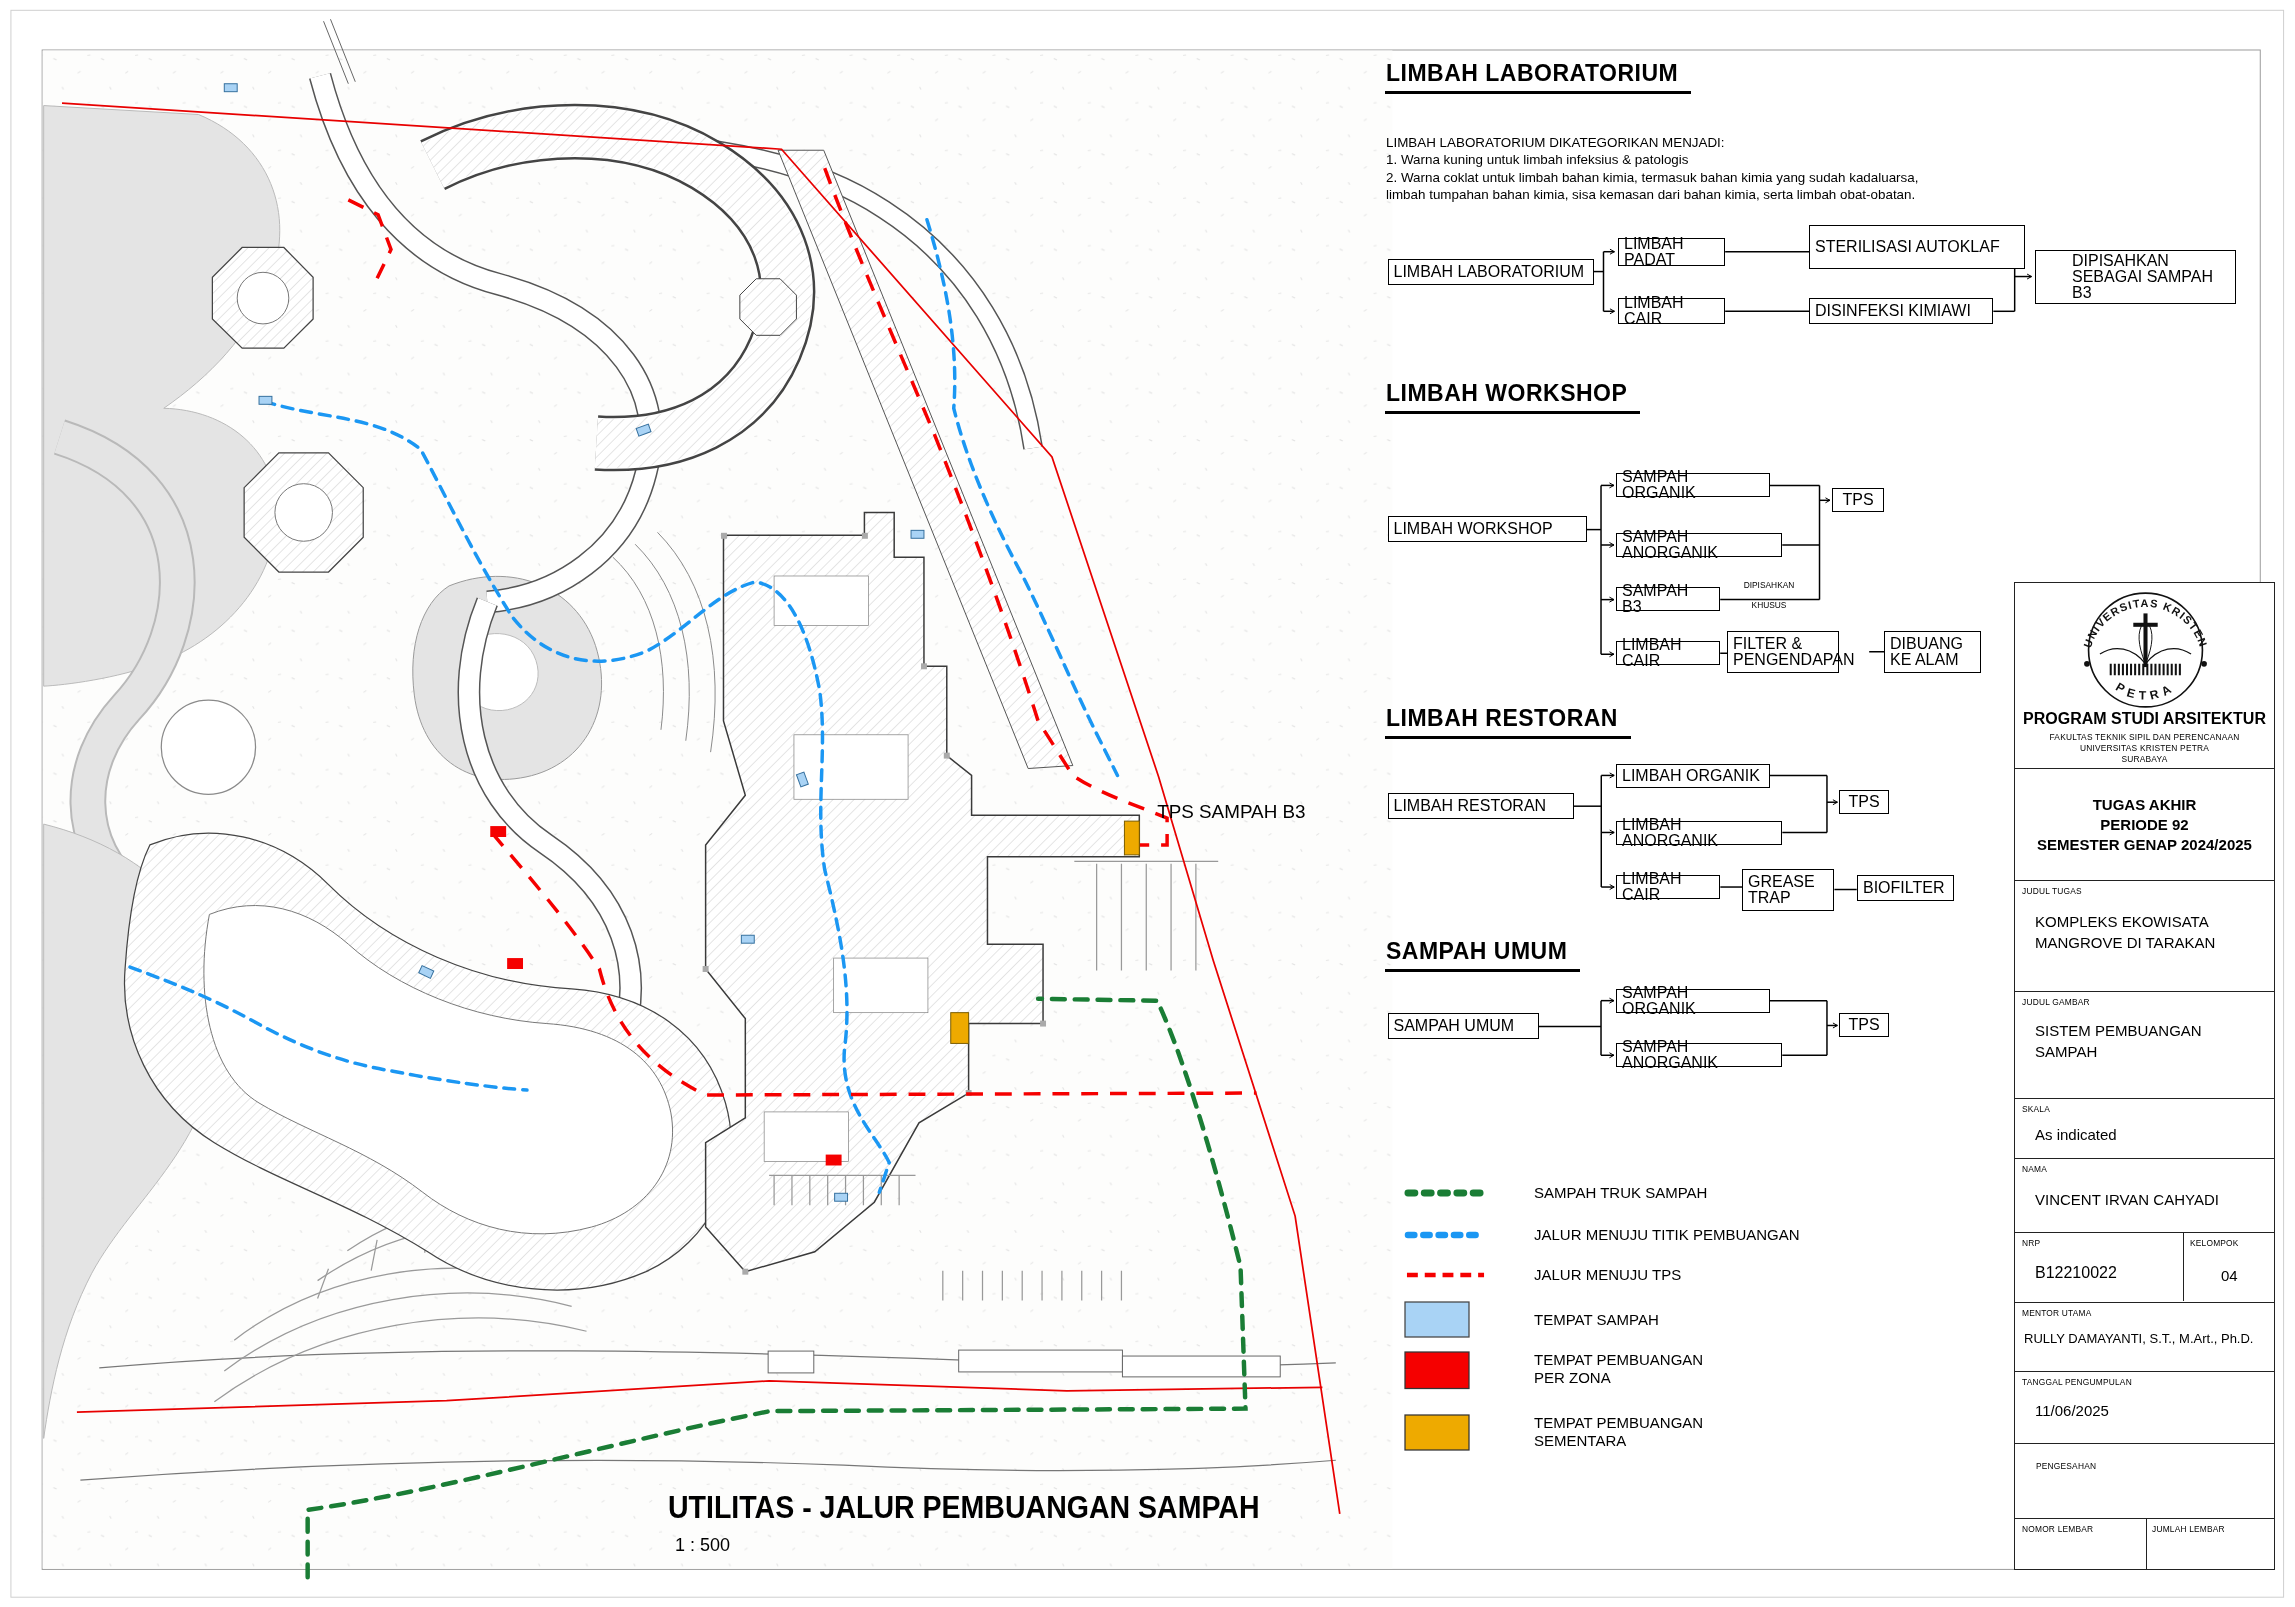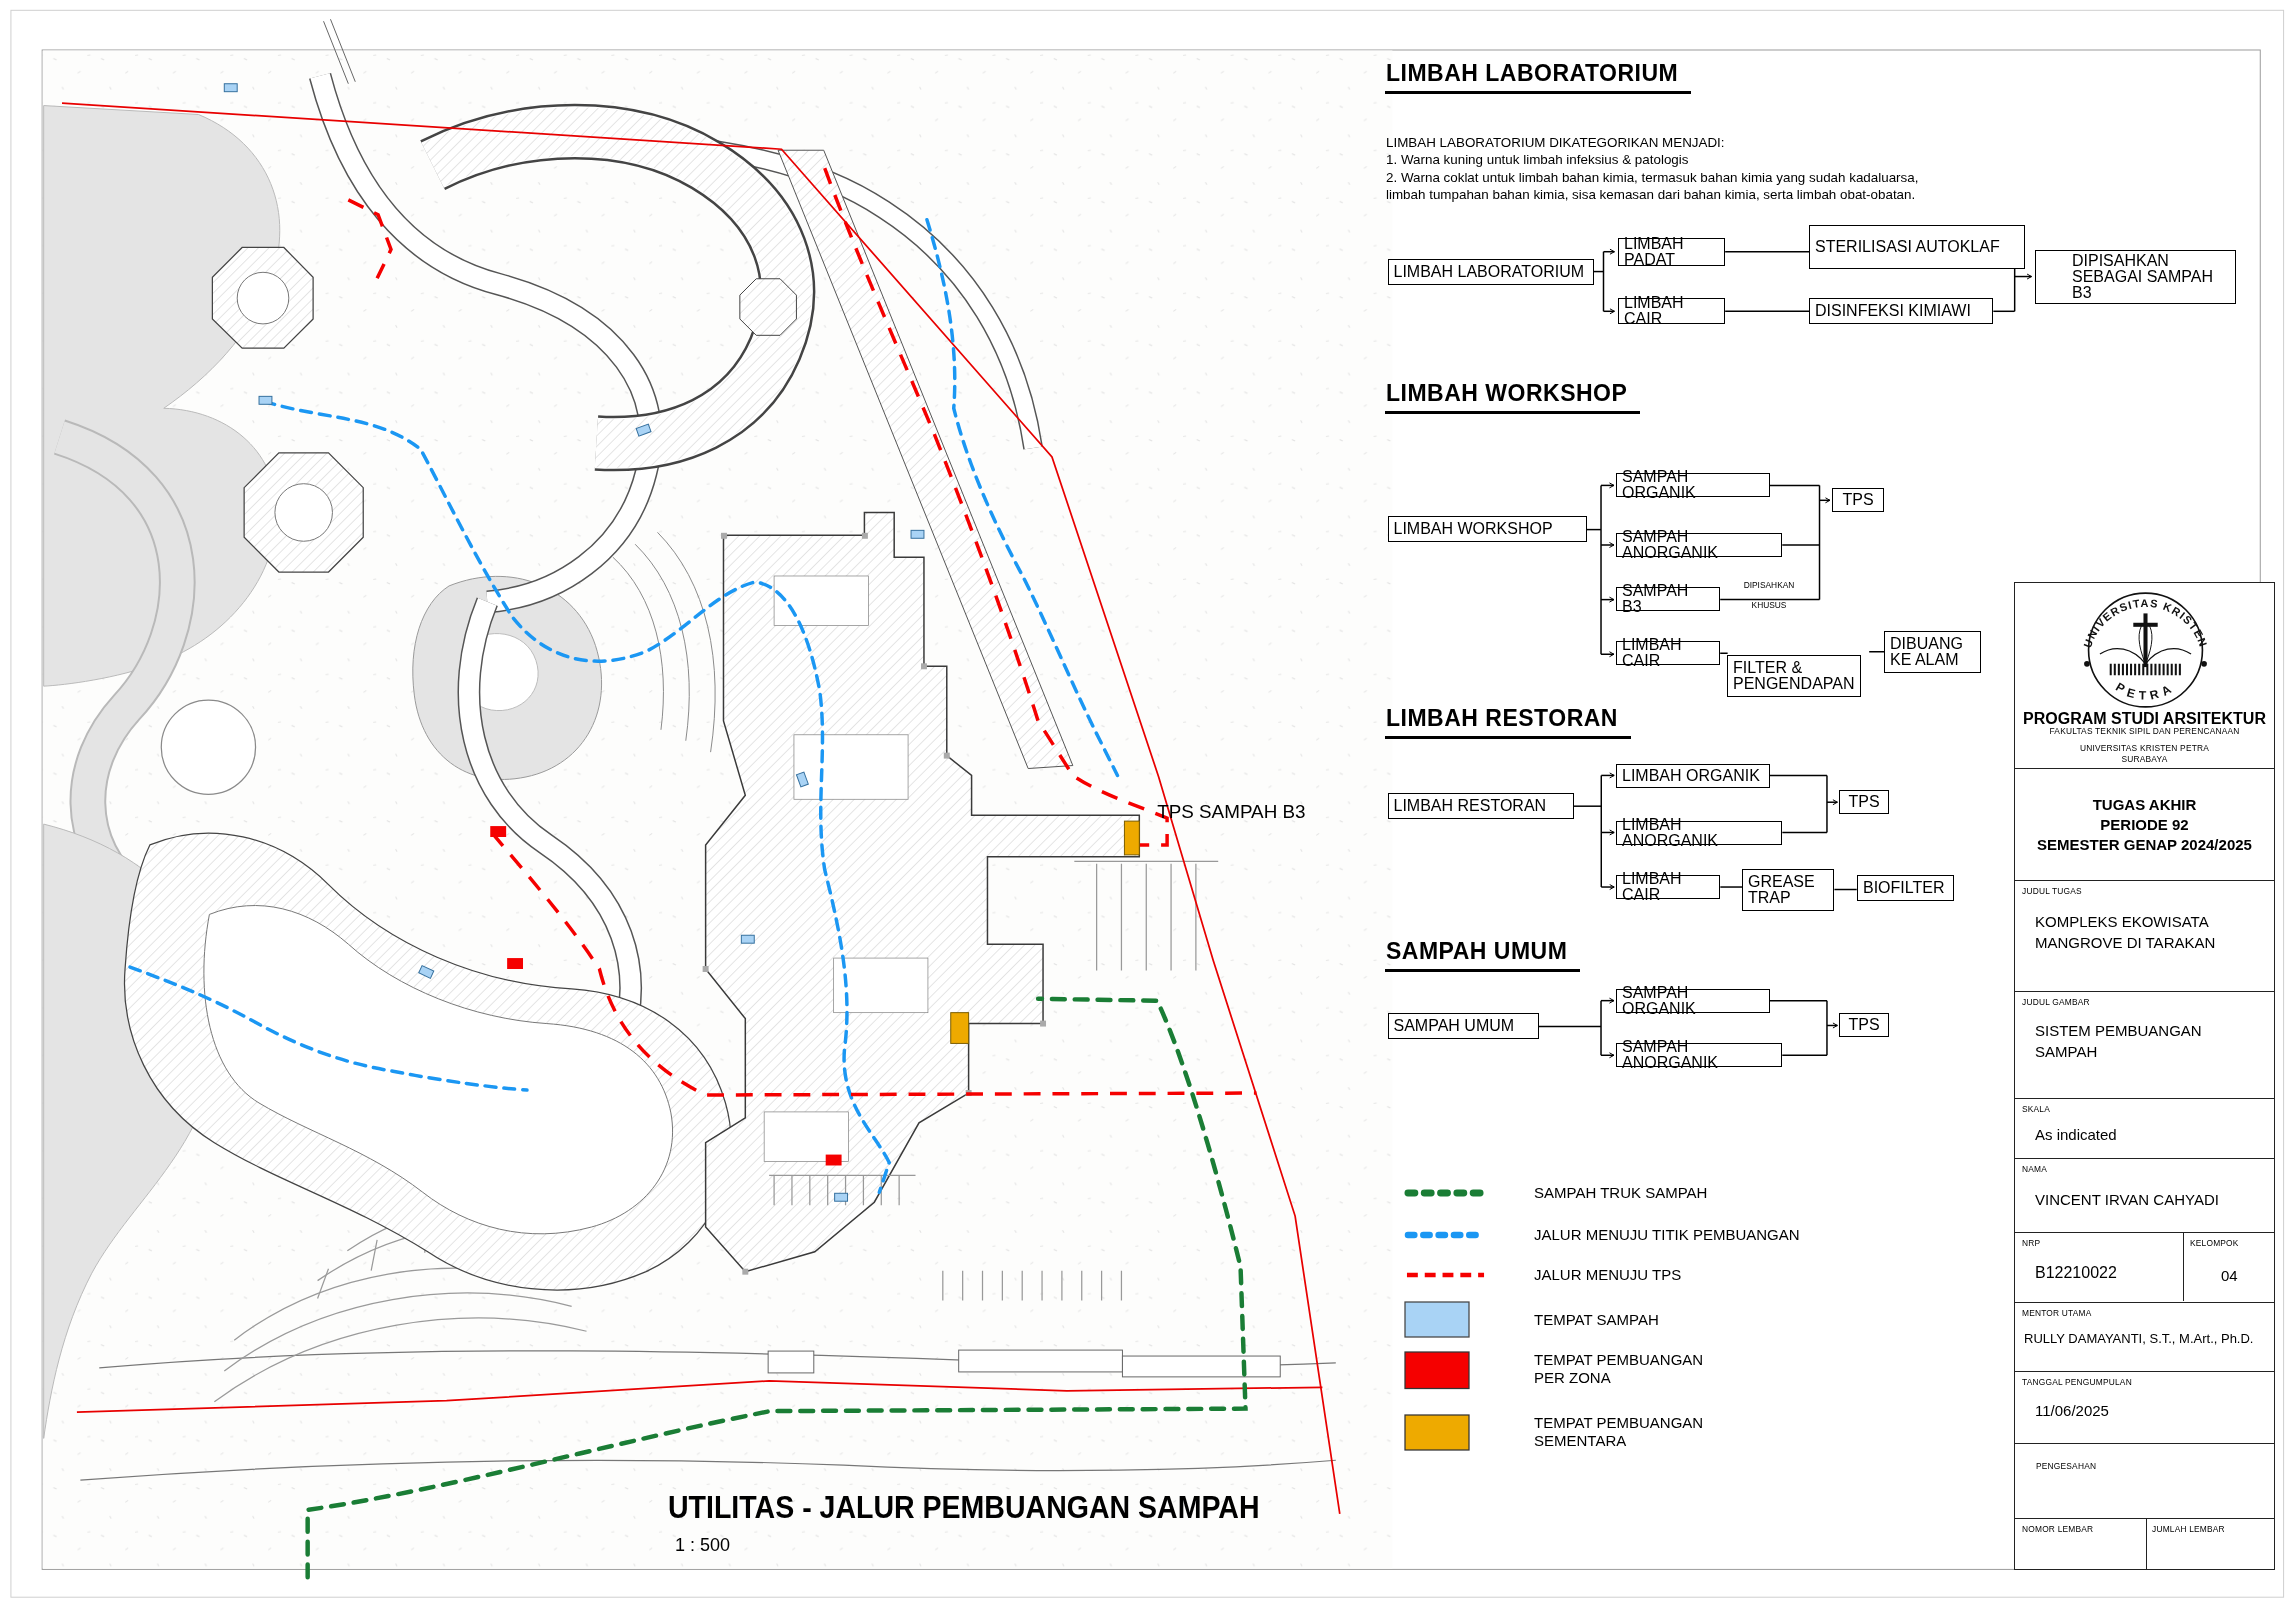--- a/index.html
+++ b/index.html
@@ -243,21 +243,21 @@
       </g>
     </svg>
     <div class="box" style="left:2.5px;top:136px;width:199px;height:26px;">LIMBAH WORKSHOP</div>
     <div class="box" style="left:231px;top:93px;width:154px;height:24px;">SAMPAH ORGANIK</div>
     <div class="box" style="left:231px;top:153px;width:166px;height:24px;">SAMPAH  ANORGANIK</div>
     <div class="box" style="left:231px;top:207px;width:104px;height:24px;">SAMPAH  B3</div>
     <div class="box" style="left:231px;top:261px;width:104px;height:24px;">LIMBAH CAIR</div>
     <div class="box center" style="left:447px;top:108px;width:52px;height:24px;">TPS</div>
     <div class="cnote" style="left:342px;top:195px;width:84px;">DIPISAHKAN
 KHUSUS</div>
-    <div class="box" style="left:342px;top:251px;width:134px;height:42px;margin-top:24px;">FILTER &amp; PENGENDAPAN</div>
+    <div class="box" style="left:342px;top:251px;width:112px;height:42px;">FILTER &amp; PENGENDAPAN</div>
     <div class="box" style="left:499px;top:251px;width:97px;height:42px;">DIBUANG KE ALAM</div>
   </div>
 
   <div class="chart" style="left:1385px;top:705px;width:874px;height:248px;">
     <div class="chead">LIMBAH RESTORAN</div>
     <svg class="wires" width="874" height="248" viewBox="0 0 1760 500">
       <defs>
           <marker id="arr3" markerUnits="userSpaceOnUse" markerWidth="16" markerHeight="16" refX="11" refY="7" orient="auto">
             <path d="M2,2 L11,7 L2,12" fill="none" stroke="#000" stroke-width="2"></path>
           </marker>
@@ -371,21 +371,21 @@
         <path d="M100,92 C84,72 62,68 44,80" stroke-width="1.5"></path>
         <path d="M100,92 C116,72 138,68 156,80" stroke-width="1.5"></path>
         <path d="M100,92 C90,68 90,52 97,42" stroke-width="1.2"></path>
         <path d="M100,92 C110,68 110,52 103,42" stroke-width="1.2"></path>
         <path d="M56,99 H144" stroke-width="14" stroke-dasharray="2.5 2.5"></path>
       </g>
       <circle cx="28" cy="92" r="3.5" fill="#111"></circle>
       <circle cx="172" cy="92" r="3.5" fill="#111"></circle>
     </svg>
     <div class="tb-value tb-center" style="top:127px;font-weight:bold;font-size:16px;">PROGRAM STUDI ARSITEKTUR</div>
-    <div class="tb-label tb-center" style="top:143px;">FAKULTAS TEKNIK SIPIL DAN PERENCANAAN</div>
+    <div class="tb-label tb-center" style="top:149px;">FAKULTAS TEKNIK SIPIL DAN PERENCANAAN</div>
     <div class="tb-label tb-center" style="top:160px;">UNIVERSITAS KRISTEN PETRA</div>
     <div class="tb-label tb-center" style="top:171px;">SURABAYA</div>
 
     <div class="tb-sec" style="top:185px;height:112px;"></div>
     <div class="tb-value tb-center" style="top:212px;font-weight:bold;line-height:20px;">TUGAS AKHIR
 PERIODE 92
 SEMESTER GENAP 2024/2025</div>
 
     <div class="tb-sec" style="top:297px;height:112px;"></div>
     <div class="tb-label" style="left:7px;top:303px;">JUDUL TUGAS</div>

